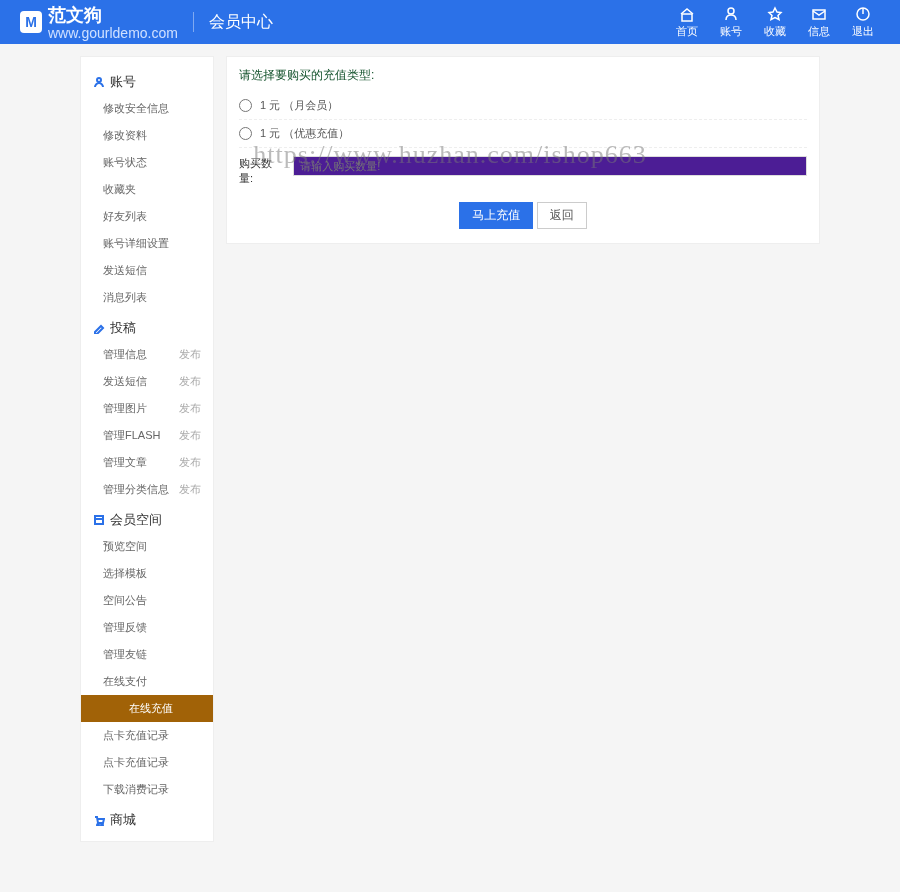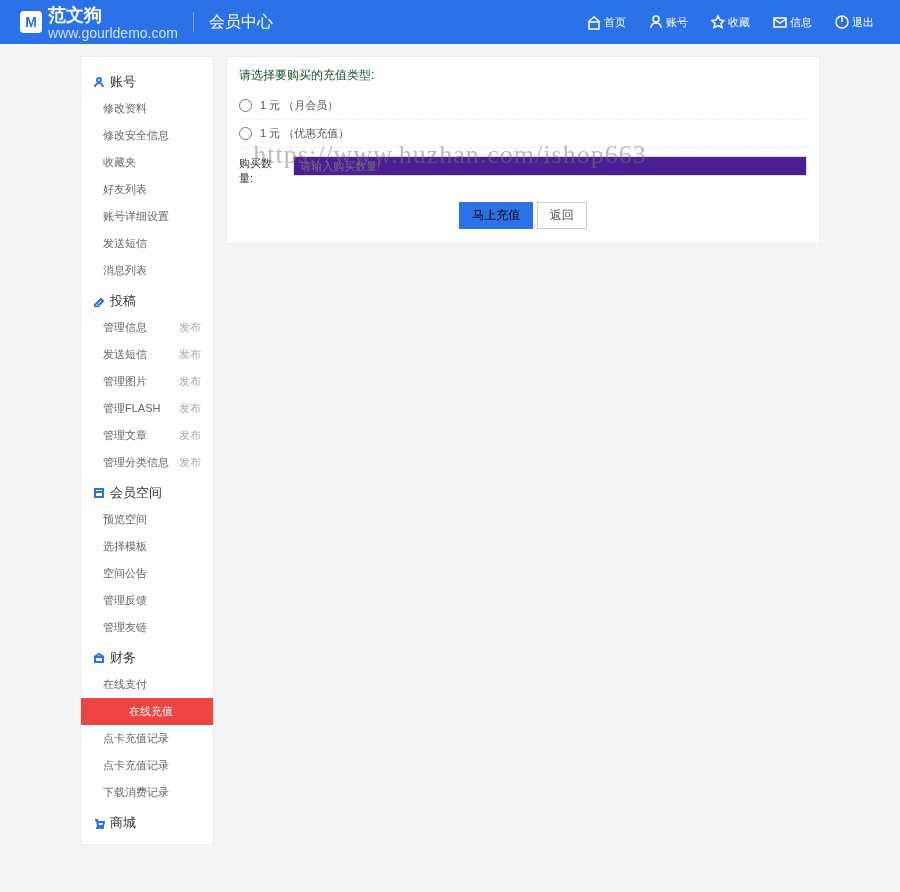--- a/index.html
+++ b/index.html
@@ -5,36 +5,36 @@
   body { margin: 0; font-family: "Microsoft YaHei", Arial, sans-serif; font-size: 12px; color: #333; background: #f5f5f5; }
   .header { background: #2b71e8; height: 44px; display: flex; align-items: center; padding: 0 20px; justify-content: space-between; }
   .header-left { display: flex; align-items: center; gap: 15px; }
   .logo { display: flex; align-items: center; gap: 6px; color: #fff; }
   .logo-icon { width: 22px; height: 22px; background: #fff; border-radius: 4px; display: flex; align-items: center; justify-content: center; color: #2b71e8; font-weight: bold; font-size: 14px; }
   .logo-text { font-size: 18px; font-weight: bold; }
   .logo-sub { font-size: 14px; color: #cfe0ff; margin-top: -2px; display: block; }
   .divider-v { width: 1px; height: 20px; background: rgba(255,255,255,0.4); }
   .page-title { color: #fff; font-size: 16px; }
   .header-nav { display: flex; gap: 10px; }
-  .nav-item { display: flex; flex-direction: row; align-items: center; color: #fff; text-decoration: none; font-size: 11px; gap: 2px; padding: 0 6px; cursor: pointer; }
+  .nav-item { display: flex; flex-direction: column; align-items: center; color: #fff; text-decoration: none; font-size: 11px; gap: 2px; padding: 0 6px; cursor: pointer; }
   .nav-item svg { width: 16px; height: 16px; stroke: #fff; stroke-width: 1.5; fill: none; }
   .container { width: 740px; margin: 12px auto; display: flex; gap: 12px; align-items: flex-start; }
   .sidebar { width: 155px; background: #fff; border: 1px solid #eee; padding: 8px 0; }
   .sb-section { padding: 8px 12px 4px; font-size: 13px; color: #333; display: flex; align-items: center; gap: 5px; }
   .sb-section svg { width: 12px; height: 12px; stroke: #2b71e8; stroke-width: 2; fill: none; }
   .sb-item { display: flex; justify-content: space-between; padding: 6px 12px 6px 22px; cursor: pointer; color: #666; font-size: 11px; text-decoration: none; }
-  .sb-item.active { background: #ef4444; color: #fff; padding-left: 48px; }
+  .sb-item.active { background: #a16207; color: #fff; padding-left: 48px; }
   .sb-item-action { color: #aaa; font-size: 11px; }
   .main { flex: 1; background: #fff; border: 1px solid #eee; padding: 10px 12px; min-height: 165px; }
   .main-title { color: #14532d; font-size: 12px; padding-bottom: 8px; }
   .option-row { padding: 6px 0; display: flex; align-items: center; gap: 8px; font-size: 11px; color: #555; border-bottom: 1px dashed #eee; }
   .input-row { display: flex; align-items: flex-start; gap: 10px; padding: 8px 0; font-size: 11px; }
   .input-text { border: 1px solid #ddd; padding: 3px 6px; font-size: 11px; width: 530px; color: #999; background: #4c1d95; }
   .btn-row { text-align: center; padding: 8px 0 4px; }
-  .btn-primary { background: #2b71e8; color: #000000; border: 1px solid #2b71e8; padding: 4px 12px; font-size: 12px; cursor: pointer; }
+  .btn-primary { background: #2b71e8; color: #ffffff; border: 1px solid #2b71e8; padding: 4px 12px; font-size: 12px; cursor: pointer; }
   .btn-default { background: #fff; border: 1px solid #ccc; padding: 4px 12px; font-size: 12px; cursor: pointer; color: #555; }
   .watermark { position: absolute; top: 140px; left: 50%; transform: translateX(-50%); font-size: 26px; color: rgba(120,120,120,0.5); font-family: serif; pointer-events: none; letter-spacing: 1px; }
   .wrapper { position: relative; }
   input[type=radio] { margin: 0; }
 </style>
 </head>
 <body>
 
 <div class="wrapper">
 <div class="header">
@@ -90,24 +90,27 @@
 <div class="container">
   <div class="sidebar" id="sidebar">
         <div class="sb-section">
           <svg viewBox="0 0 12 12">
             <circle cx="6" cy="4" r="2"></circle>
             <path d="M2 11c0-2 2-4 4-4s4 2 4 4"></path>
           </svg>
           <span>账号</span>
         </div>
         <a class="sb-item">
+          <span>修改安全信息</span>
+        </a>
+        <a class="sb-item">
           <span>修改资料</span>
         </a>
         <a class="sb-item">
-          <span>修改安全信息</span>
+          <span>账号状态</span>
         </a>
         <a class="sb-item">
           <span>收藏夹</span>
         </a>
         <a class="sb-item">
           <span>好友列表</span>
         </a>
         <a class="sb-item">
           <span>账号详细设置</span>
         </a>
@@ -162,27 +165,20 @@
         </a>
         <a class="sb-item">
           <span>空间公告</span>
         </a>
         <a class="sb-item">
           <span>管理反馈</span>
         </a>
         <a class="sb-item">
           <span>管理友链</span>
         </a>
-        <div class="sb-section">
-          <svg viewBox="0 0 12 12">
-            <rect x="2" y="5" width="8" height="5"></rect>
-            <path d="M1 5l5-3 5 3"></path>
-          </svg>
-          <span>财务</span>
-        </div>
         <a class="sb-item">
           <span>在线支付</span>
         </a>
         <a class="sb-item active">
           <span>在线充值</span>
         </a>
         <a class="sb-item">
           <span>点卡充值记录</span>
         </a>
         <a class="sb-item">

